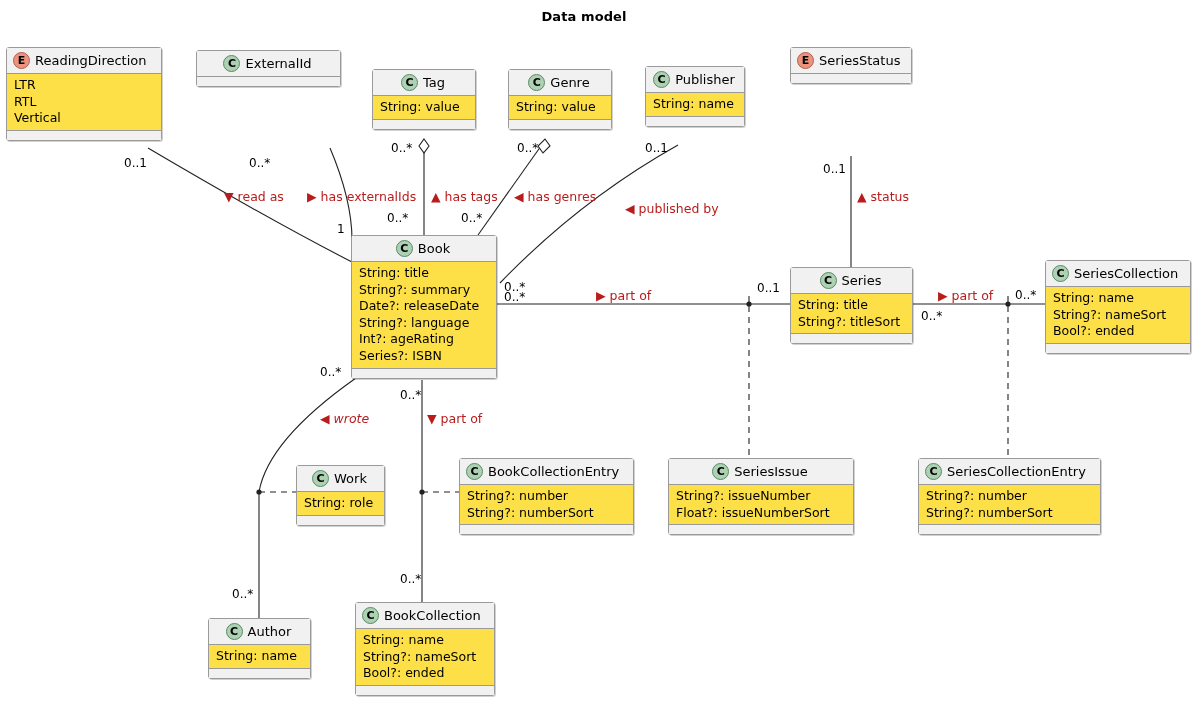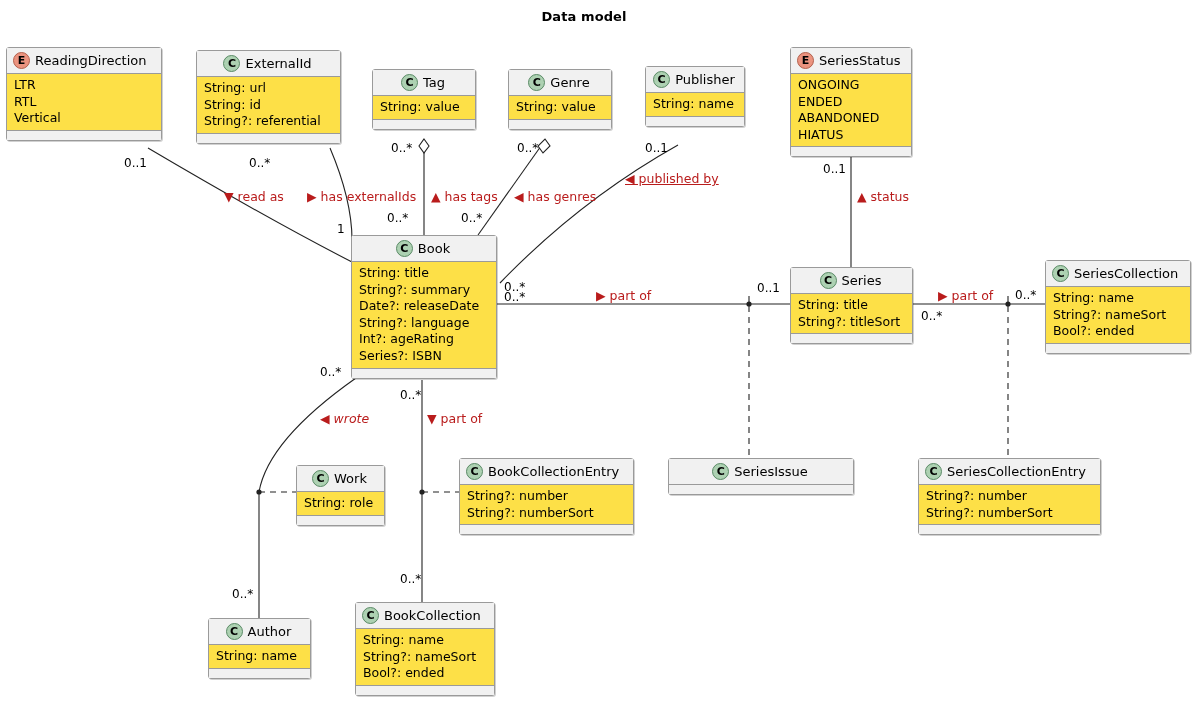--- a/index.html
+++ b/index.html
@@ -175,25 +175,20 @@
       <div class="attr">Vertical</div>
     </div>
     <div class="uml-foot"></div>
   </div>
 
   <div class="uml-class" style="left:196px; top:50px; width:145px;">
     <div class="uml-head">
       <span class="stereo cls">C</span>
       <span class="cls-name">ExternalId</span>
     </div>
-    <div class="uml-body">
-      <div class="attr">String: url</div>
-      <div class="attr">String: id</div>
-      <div class="attr">String?: referential</div>
-    </div>
     <div class="uml-foot"></div>
   </div>
 
   <div class="uml-class" style="left:372px; top:69px; width:104px;">
     <div class="uml-head">
       <span class="stereo cls">C</span>
       <span class="cls-name">Tag</span>
     </div>
     <div class="uml-body">
       <div class="attr">String: value</div>
@@ -220,26 +215,20 @@
     <div class="uml-body">
       <div class="attr">String: name</div>
     </div>
     <div class="uml-foot"></div>
   </div>
 
   <div class="uml-class" style="left:790px; top:47px; width:122px;">
     <div class="uml-head" style="justify-content:flex-start;">
       <span class="stereo enm">E</span>
       <span class="cls-name">SeriesStatus</span>
-    </div>
-    <div class="uml-body">
-      <div class="attr">ONGOING</div>
-      <div class="attr">ENDED</div>
-      <div class="attr">ABANDONED</div>
-      <div class="attr">HIATUS</div>
     </div>
     <div class="uml-foot"></div>
   </div>
 
   <div class="uml-class" style="left:351px; top:235px; width:146px;">
     <div class="uml-head">
       <span class="stereo cls">C</span>
       <span class="cls-name">Book</span>
     </div>
     <div class="uml-body">
@@ -299,20 +288,24 @@
       <div class="attr">String?: numberSort</div>
     </div>
     <div class="uml-foot"></div>
   </div>
 
   <div class="uml-class" style="left:668px; top:458px; width:186px;">
     <div class="uml-head">
       <span class="stereo cls">C</span>
       <span class="cls-name">SeriesIssue</span>
     </div>
+    <div class="uml-body">
+      <div class="attr">String?: issueNumber</div>
+      <div class="attr">Float?: issueNumberSort</div>
+    </div>
     <div class="uml-foot"></div>
   </div>
 
   <div class="uml-class" style="left:918px; top:458px; width:183px;">
     <div class="uml-head" style="justify-content:flex-start;">
       <span class="stereo cls">C</span>
       <span class="cls-name">SeriesCollectionEntry</span>
     </div>
     <div class="uml-body">
       <div class="attr">String?: number</div>
@@ -342,21 +335,21 @@
       <div class="attr">String?: nameSort</div>
       <div class="attr">Bool?: ended</div>
     </div>
     <div class="uml-foot"></div>
   </div>
 
   <div class="edge-label" style="left:224px; top:189px;">▼ read as</div>
   <div class="edge-label" style="left:307px; top:189px;">▶ has externalIds</div>
   <div class="edge-label" style="left:431px; top:189px;">▲ has tags</div>
   <div class="edge-label" style="left:514px; top:189px;">◀ has genres</div>
-  <div class="edge-label" style="left:625px; top:171px;text-decoration:underline;">◀ published by</div>
+  <div class="edge-label" style="left:625px; top:201px;">◀ published by</div>
   <div class="edge-label" style="left:857px; top:189px;">▲ status</div>
   <div class="edge-label" style="left:596px; top:288px;">▶ part of</div>
   <div class="edge-label" style="left:938px; top:288px;">▶ part of</div>
   <div class="edge-label" style="left:320px; top:411px;font-style:italic;">◀ wrote</div>
   <div class="edge-label" style="left:427px; top:411px;">▼ part of</div>
 
   <div class="mult" style="left:124px; top:156px;">0..1</div>
   <div class="mult" style="left:337px; top:222px;">1</div>
 
   <div class="mult" style="left:249px; top:156px;">0..*</div>

